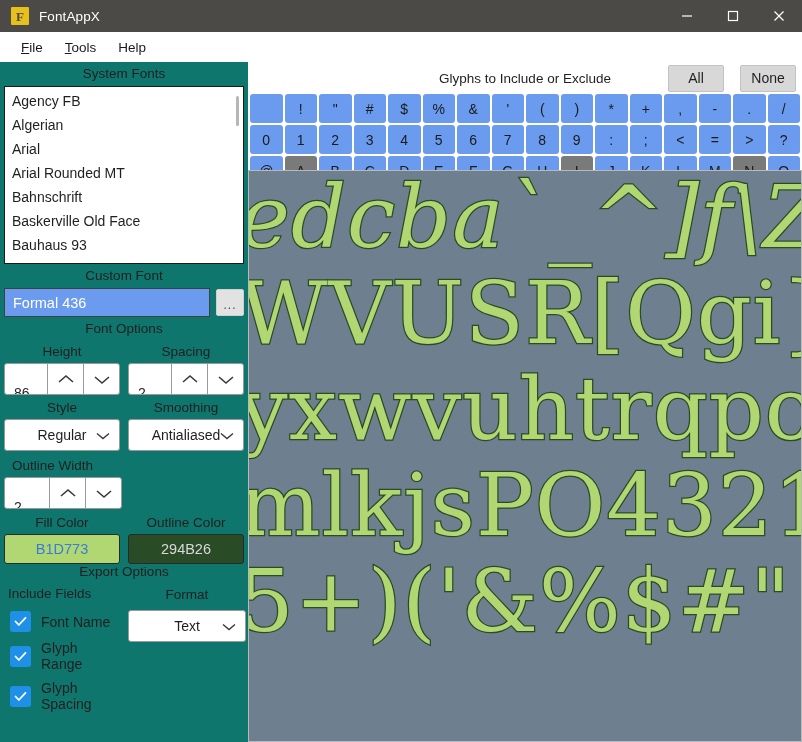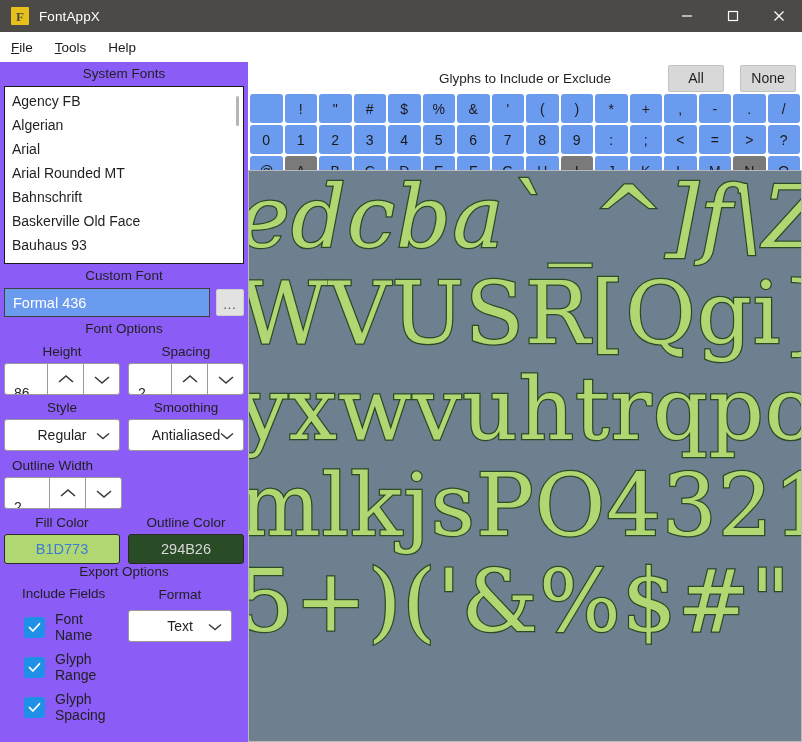--- a/index.html
+++ b/index.html
@@ -32,33 +32,33 @@
   .win-btn {
     width: 46px; height: 32px; display: flex;
     align-items: center; justify-content: center;
     color: #ffffff; font-size: 13px;
   }
   .win-btn svg { display: block; }
 
   
   .menubar {
     height: 30px; display: flex; align-items: center;
-    padding-left: 0; background: #ffffff;
+    padding-left: 10px; background: #ffffff;
   }
   .menu-item {
     font-size: 13.5px; color: #1a1a1a; padding: 4px 11px;
   }
   .menu-item u { text-decoration: underline; }
 
   
   .main { display: flex; height: 680px; }
 
   
   .left {
-    width: 248px; flex: none; background: #8b5cf6;
+    width: 248px; flex: none; background: #0f766e;
     position: relative;
   }
   .section-label {
     text-align: center; font-size: 13.5px; color: #1f1f1f;
     padding: 4px 0 5px 0;
   }
 
   .fontlist {
     margin: 0 4px; height: 178px; border: 1px solid #1a1a1a;
     background: #ffffff; position: relative; overflow: hidden;
@@ -130,21 +130,21 @@
     padding: 4px 0 4px 8px;
   }
   .cbox {
     width: 21px; height: 21px; background: #1e90e8;
     border-radius: 3px; flex: none;
     display: flex; align-items: center; justify-content: center;
   }
   .cbox svg { display: block; }
   .cb-label { font-size: 14px; color: #1f1f1f; }
 
-  .exp-cols { display: flex; padding: 0 16px; gap: 8px; }
+  .exp-cols { display: flex; padding: 0 2px; gap: 8px; }
 
   
   .right { flex: 1; position: relative; background: #ffffff; }
 
   .glyph-header {
     height: 32px; display: flex; align-items: center;
     position: relative;
   }
   .glyph-header-title {
     position: absolute; left: 0; right: 0; text-align: center;

